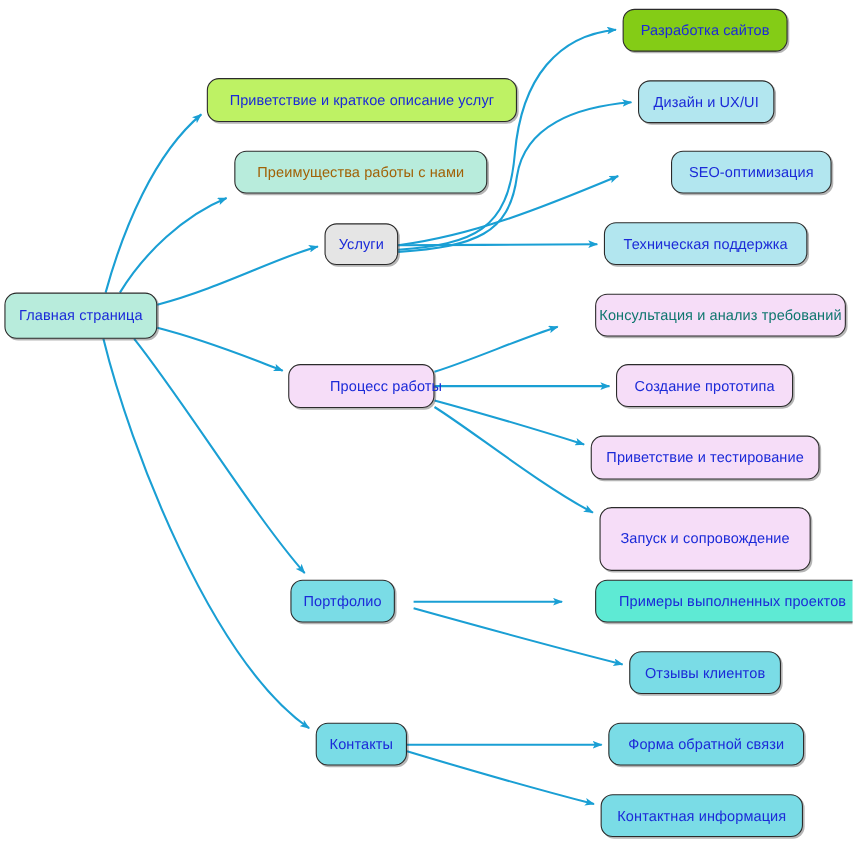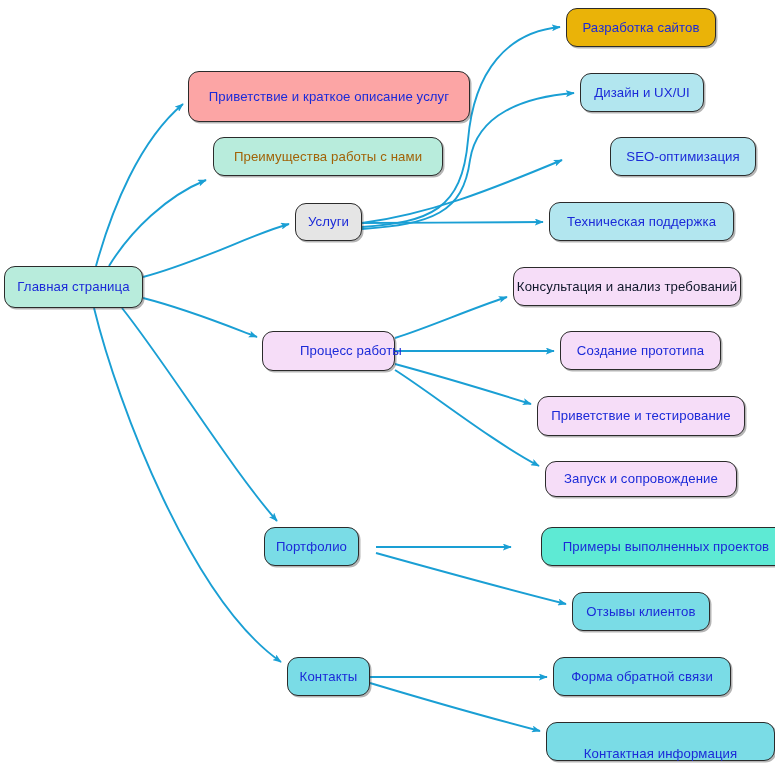--- a/index.html
+++ b/index.html
@@ -77,69 +77,69 @@
         <path d="M 376 553 C 430 568, 510 590, 566 604" fill="none" stroke="#1a9fd4" stroke-width="1.9" marker-end="url(#arrow)"></path>
         <path d="M 370 677 C 420 677, 500 677, 547 677" fill="none" stroke="#1a9fd4" stroke-width="1.9" marker-end="url(#arrow)"></path>
         <path d="M 370 683 C 420 698, 490 718, 540 731" fill="none" stroke="#1a9fd4" stroke-width="1.9" marker-end="url(#arrow)"></path>
       </g>
   </svg>
 
   <div id="nodes-layer">
       <div class="node" style="left: 4px; top: 266px; width: 139px; height: 42px; background: rgb(184, 236, 220); border-color: rgb(43, 43, 43); color: rgb(27, 42, 216);">
         <span class="node-label">Главная страница</span>
       </div>
-      <div class="node" style="left: 188px; top: 71px; width: 282px; height: 51px; background: #fca5a5; border-color: rgb(43, 43, 43); color: rgb(27, 42, 216);">
+      <div class="node" style="left: 188px; top: 71px; width: 282px; height: 40px; background: #bef264; border-color: rgb(43, 43, 43); color: rgb(27, 42, 216);">
         <span class="node-label">Приветствие и краткое описание услуг</span>
       </div>
       <div class="node" style="left: 213px; top: 137px; width: 230px; height: 39px; background: rgb(184, 236, 220); border-color: rgb(43, 43, 43); color: #a16207;">
         <span class="node-label">Преимущества работы с нами</span>
       </div>
       <div class="node" style="left: 295px; top: 203px; width: 67px; height: 38px; background: #e5e5e5; border-color: rgb(43, 43, 43); color: rgb(27, 42, 216);">
         <span class="node-label">Услуги</span>
       </div>
-      <div class="node" style="left: 566px; top: 8px; width: 150px; height: 39px; background: #eab308; border-color: rgb(43, 43, 43); color: rgb(27, 42, 216);">
+      <div class="node" style="left: 566px; top: 8px; width: 150px; height: 39px; background: #84cc16; border-color: rgb(43, 43, 43); color: rgb(27, 42, 216);">
         <span class="node-label">Разработка сайтов</span>
       </div>
       <div class="node" style="left: 580px; top: 73px; width: 124px; height: 39px; background: rgb(178, 230, 239); border-color: rgb(43, 43, 43); color: rgb(27, 42, 216);">
         <span class="node-label">Дизайн и UX/UI</span>
       </div>
       <div class="node" style="left: 568px; top: 137px; width: 146px; height: 39px; background: rgb(178, 230, 239); border-color: rgb(43, 43, 43); color: rgb(27, 42, 216); margin-left: 42px;">
         <span class="node-label">SEO-оптимизация</span>
       </div>
       <div class="node" style="left: 549px; top: 202px; width: 185px; height: 39px; background: rgb(178, 230, 239); border-color: rgb(43, 43, 43); color: rgb(27, 42, 216);">
         <span class="node-label">Техническая поддержка</span>
       </div>
       <div class="node" style="left: 262px; top: 331px; width: 133px; height: 40px; background: rgb(246, 221, 248); border-color: rgb(43, 43, 43); color: rgb(27, 42, 216); padding-left: 45px;">
         <span class="node-label">Процесс работы</span>
       </div>
-      <div class="node" style="left: 513px; top: 267px; width: 228px; height: 39px; background: rgb(246, 221, 248); border-color: rgb(43, 43, 43); color: #0f172a;">
+      <div class="node" style="left: 541px; top: 267px; width: 228px; height: 39px; background: rgb(246, 221, 248); border-color: rgb(43, 43, 43); color: #0f766e;">
         <span class="node-label">Консультация и анализ требований</span>
       </div>
       <div class="node" style="left: 560px; top: 331px; width: 161px; height: 39px; background: rgb(246, 221, 248); border-color: rgb(43, 43, 43); color: rgb(27, 42, 216);">
         <span class="node-label">Создание прототипа</span>
       </div>
       <div class="node" style="left: 537px; top: 396px; width: 208px; height: 40px; background: rgb(246, 221, 248); border-color: rgb(43, 43, 43); color: rgb(27, 42, 216);">
         <span class="node-label">Приветствие и тестирование</span>
       </div>
-      <div class="node" style="left: 545px; top: 461px; width: 192px; height: 36px; background: rgb(246, 221, 248); border-color: rgb(43, 43, 43); color: rgb(27, 42, 216); text-align: right;">
+      <div class="node" style="left: 545px; top: 461px; width: 192px; height: 58px; background: rgb(246, 221, 248); border-color: rgb(43, 43, 43); color: rgb(27, 42, 216); text-align: right;">
         <span class="node-label">Запуск и сопровождение</span>
       </div>
       <div class="node" style="left: 264px; top: 527px; width: 95px; height: 39px; background: rgb(122, 220, 230); border-color: rgb(43, 43, 43); color: rgb(27, 42, 216);">
         <span class="node-label">Портфолио</span>
       </div>
       <div class="node" style="left: 517px; top: 527px; width: 250px; height: 39px; background: #5eead4; border-color: rgb(43, 43, 43); color: rgb(27, 42, 216); margin-left: 24px;">
         <span class="node-label">Примеры выполненных проектов</span>
       </div>
       <div class="node" style="left: 572px; top: 592px; width: 138px; height: 39px; background: rgb(122, 220, 230); border-color: rgb(43, 43, 43); color: rgb(27, 42, 216);">
         <span class="node-label">Отзывы клиентов</span>
       </div>
       <div class="node" style="left: 287px; top: 657px; width: 83px; height: 39px; background: rgb(122, 220, 230); border-color: rgb(43, 43, 43); color: rgb(27, 42, 216);">
         <span class="node-label">Контакты</span>
       </div>
       <div class="node" style="left: 553px; top: 657px; width: 178px; height: 39px; background: rgb(122, 220, 230); border-color: rgb(43, 43, 43); color: rgb(27, 42, 216);">
         <span class="node-label">Форма обратной связи</span>
       </div>
-      <div class="node" style="left: 546px; top: 722px; width: 229px; height: 39px; background: rgb(122, 220, 230); border-color: rgb(43, 43, 43); color: rgb(27, 42, 216); align-items: flex-end;">
+      <div class="node" style="left: 546px; top: 722px; width: 184px; height: 39px; background: rgb(122, 220, 230); border-color: rgb(43, 43, 43); color: rgb(27, 42, 216);">
         <span class="node-label">Контактная информация</span>
       </div>
     </div>
 
 </div>
 
 </body></html>

